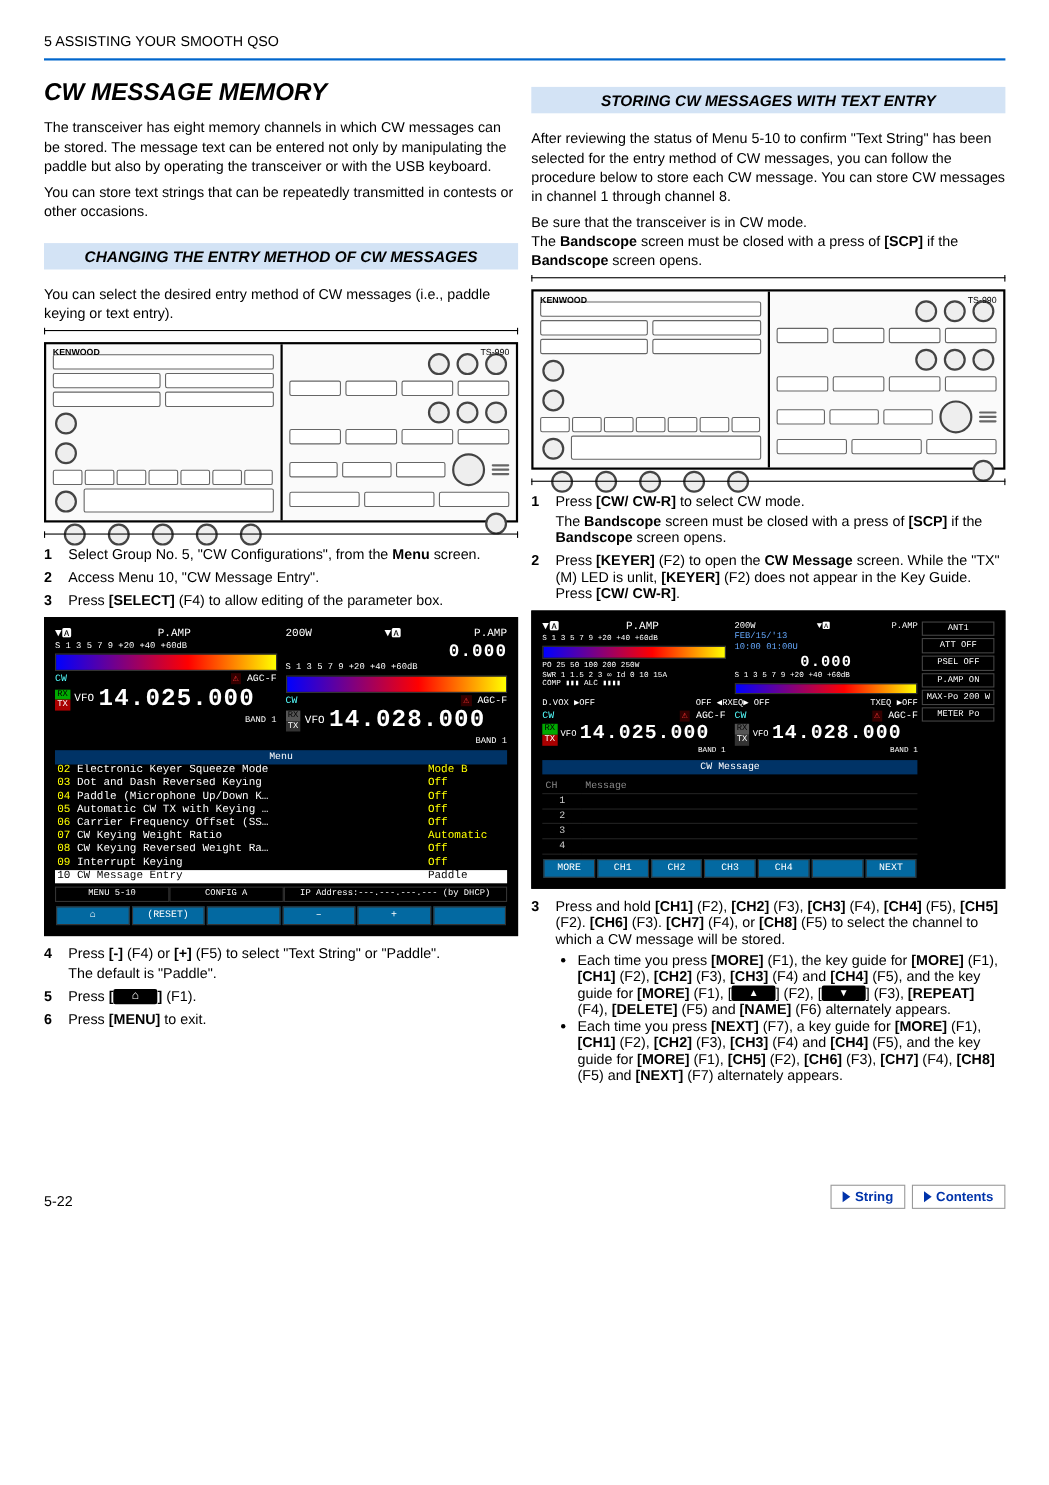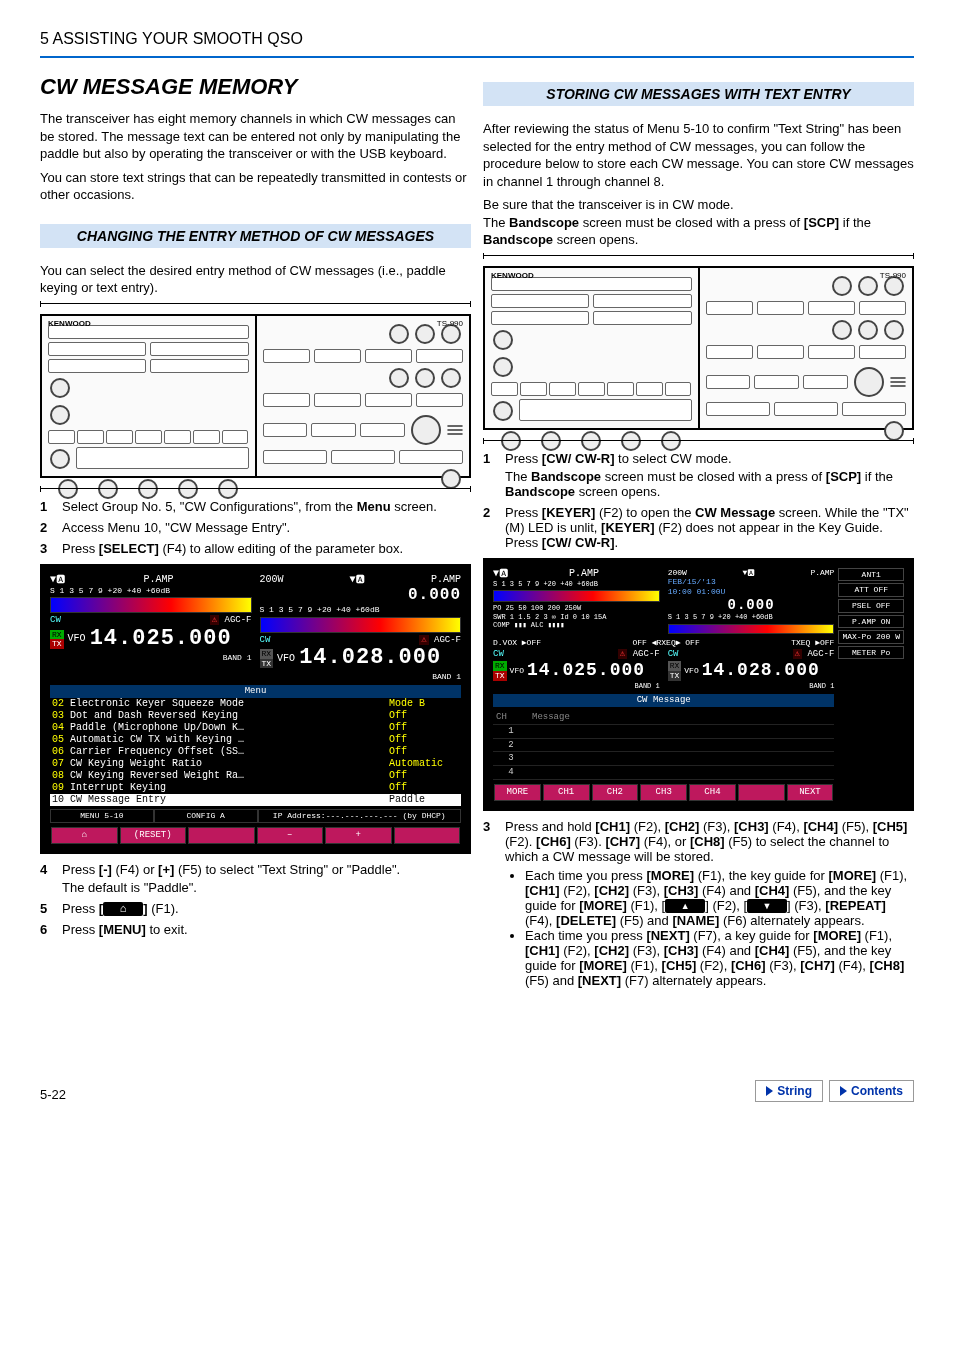--- a/index.html
+++ b/index.html
@@ -9,21 +9,21 @@
     margin: 0 auto;
     background: #fff;
     color: #000;
     padding: 0;
   }
   .page {
     padding: 30px 40px 20px 40px;
     box-sizing: border-box;
   }
   .page-header {
-    font-size: 16px;
+    font-size: 13px;
     margin-bottom: 8px;
   }
   .blue-rule { border: 0; border-top: 2px solid #0066cc; margin: 0 0 10px 0; }
   .thin-rule { border: 0; border-top: 1px solid #000; margin: 0 0 10px 0; position: relative; }
   .thin-rule::before, .thin-rule::after {
     content: ""; position: absolute; width: 1px; height: 6px; background:#000; top:-3px;
   }
   .thin-rule::before { left:0; }
   .thin-rule::after { right:0; }
   .columns { display: flex; gap: 12px; }
@@ -79,21 +79,21 @@
   .screen .tx { background:#a00; color:#fff; padding:0 2px; font-size:8px;}
   .screen .menu-title { background:#003366; text-align:center; color:#fff; padding:1px; font-size:9px; margin-top:4px;}
   .screen .menu-header { color:#ff0; display:flex; justify-content:space-between; padding:1px 4px;}
   .screen .menu-row { display:flex; padding:0 2px; color:#fff;}
   .screen .menu-row .mn { color:#ff0; width:18px;}
   .screen .menu-row .mname { flex:1; white-space:nowrap; overflow:hidden; text-overflow:ellipsis;}
   .screen .menu-row .mval { color:#ff0; width:70px;}
   .screen .menu-row.sel { background:#ffffff; color:#000;}
   .screen .menu-row.sel .mn, .screen .menu-row.sel .mval, .screen .menu-row.sel .mname { color:#000;}
   .screen .soft-row { display:flex; margin-top:4px;}
-  .screen .soft-btn { flex:1; text-align:center; border:1px solid #333; margin:0 1px; padding:2px 0; font-size:9px; background:#be185d;}
+  .screen .soft-btn { flex:1; text-align:center; border:1px solid #333; margin:0 1px; padding:2px 0; font-size:9px; background:#0369a1;}
   .screen .side-col { display:flex; flex-direction:column; gap:2px; font-size:8px;}
   .screen .side-box { border:1px solid #444; padding:1px 3px; text-align:center;}
   .inline-icon {
     display:inline-block; width:40px; height:14px; background:#000; vertical-align:middle;
     border-radius:2px; position:relative;
   }
   .inline-icon.home::after {
     content:"⌂"; color:#fff; position:absolute; left:50%; top:50%; transform:translate(-50%,-55%); font-size:11px;
   }
   .inline-icon.up::after {

